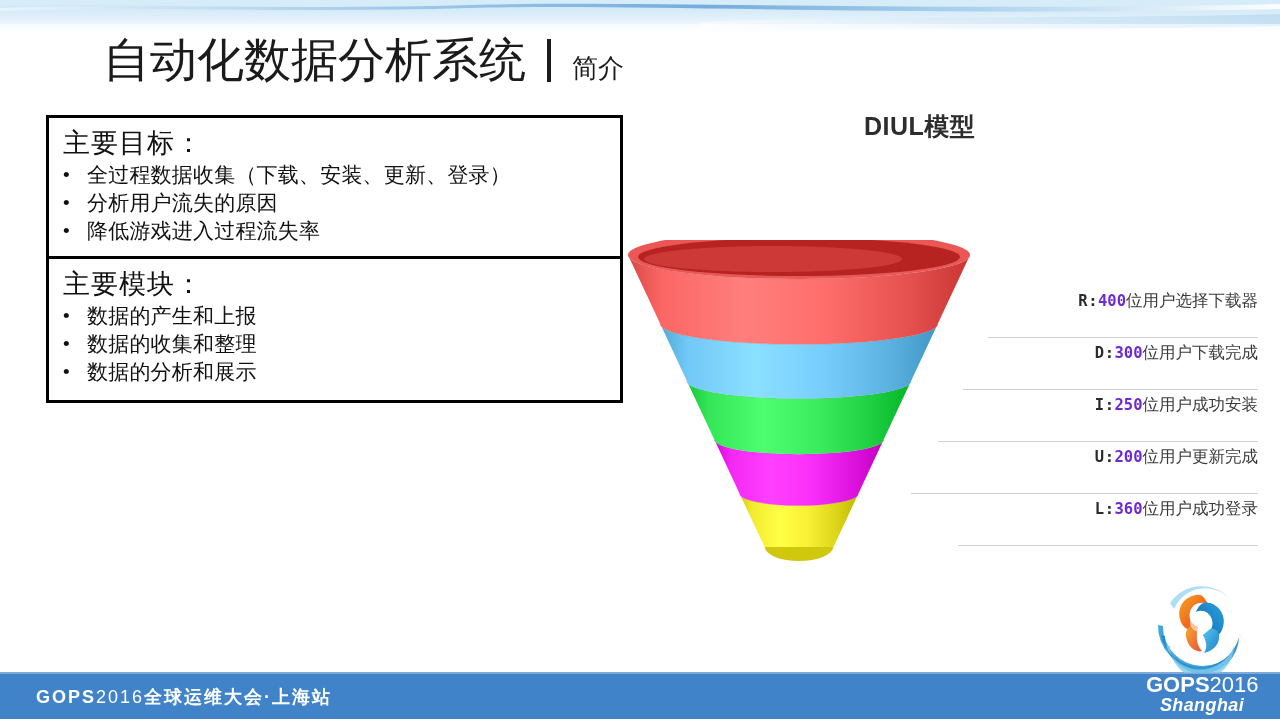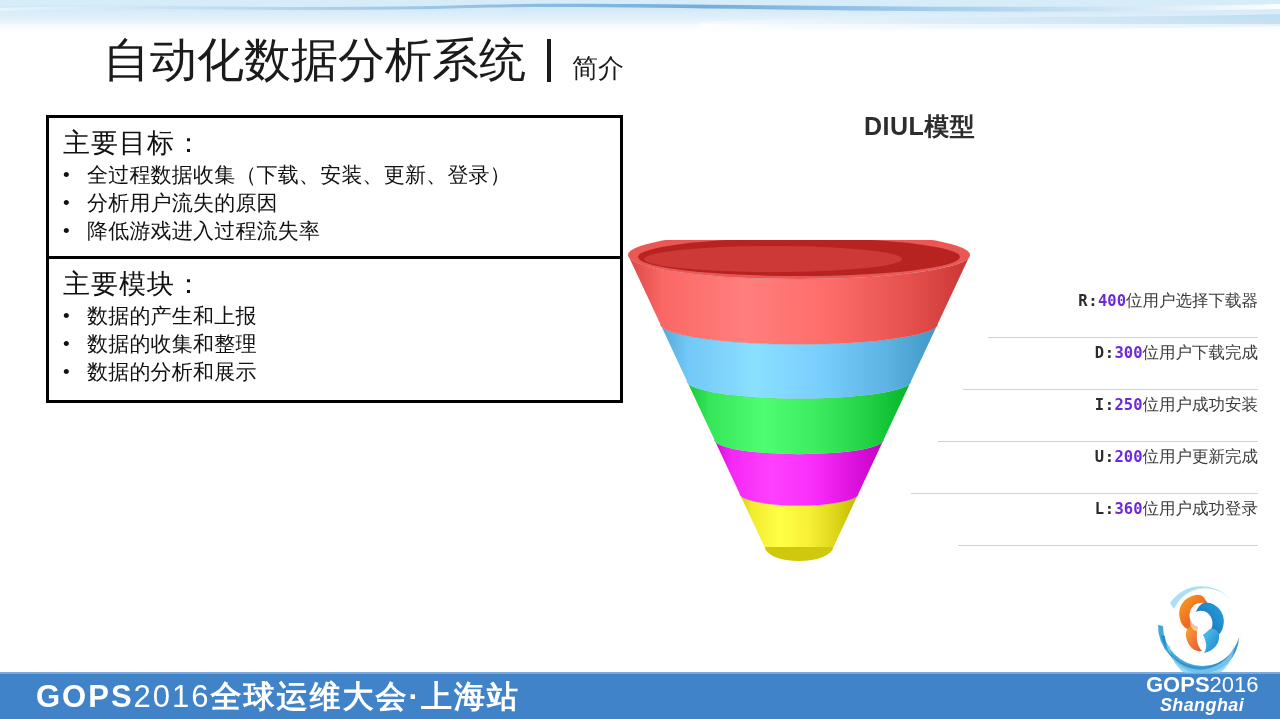--- a/index.html
+++ b/index.html
@@ -161,21 +161,21 @@
     left: 0; bottom: 0;
     width: 1280px; height: 47px;
     background: #4083c9;
     border-top: 2px solid #7fa9d8;
   }
   .footer-text {
     position: absolute;
     left: 36px; top: 50%;
     transform: translateY(-50%);
     color: #ffffff;
-    font-size: 31px;
+    font-size: 18px;
     letter-spacing: 2px;
     white-space: nowrap;
   }
   .footer-text .fbold { font-weight: bold; }
 
   
   .logo-wrap {
     position: absolute;
     right: 22px; bottom: 0px;
     width: 112px; height: 142px;

